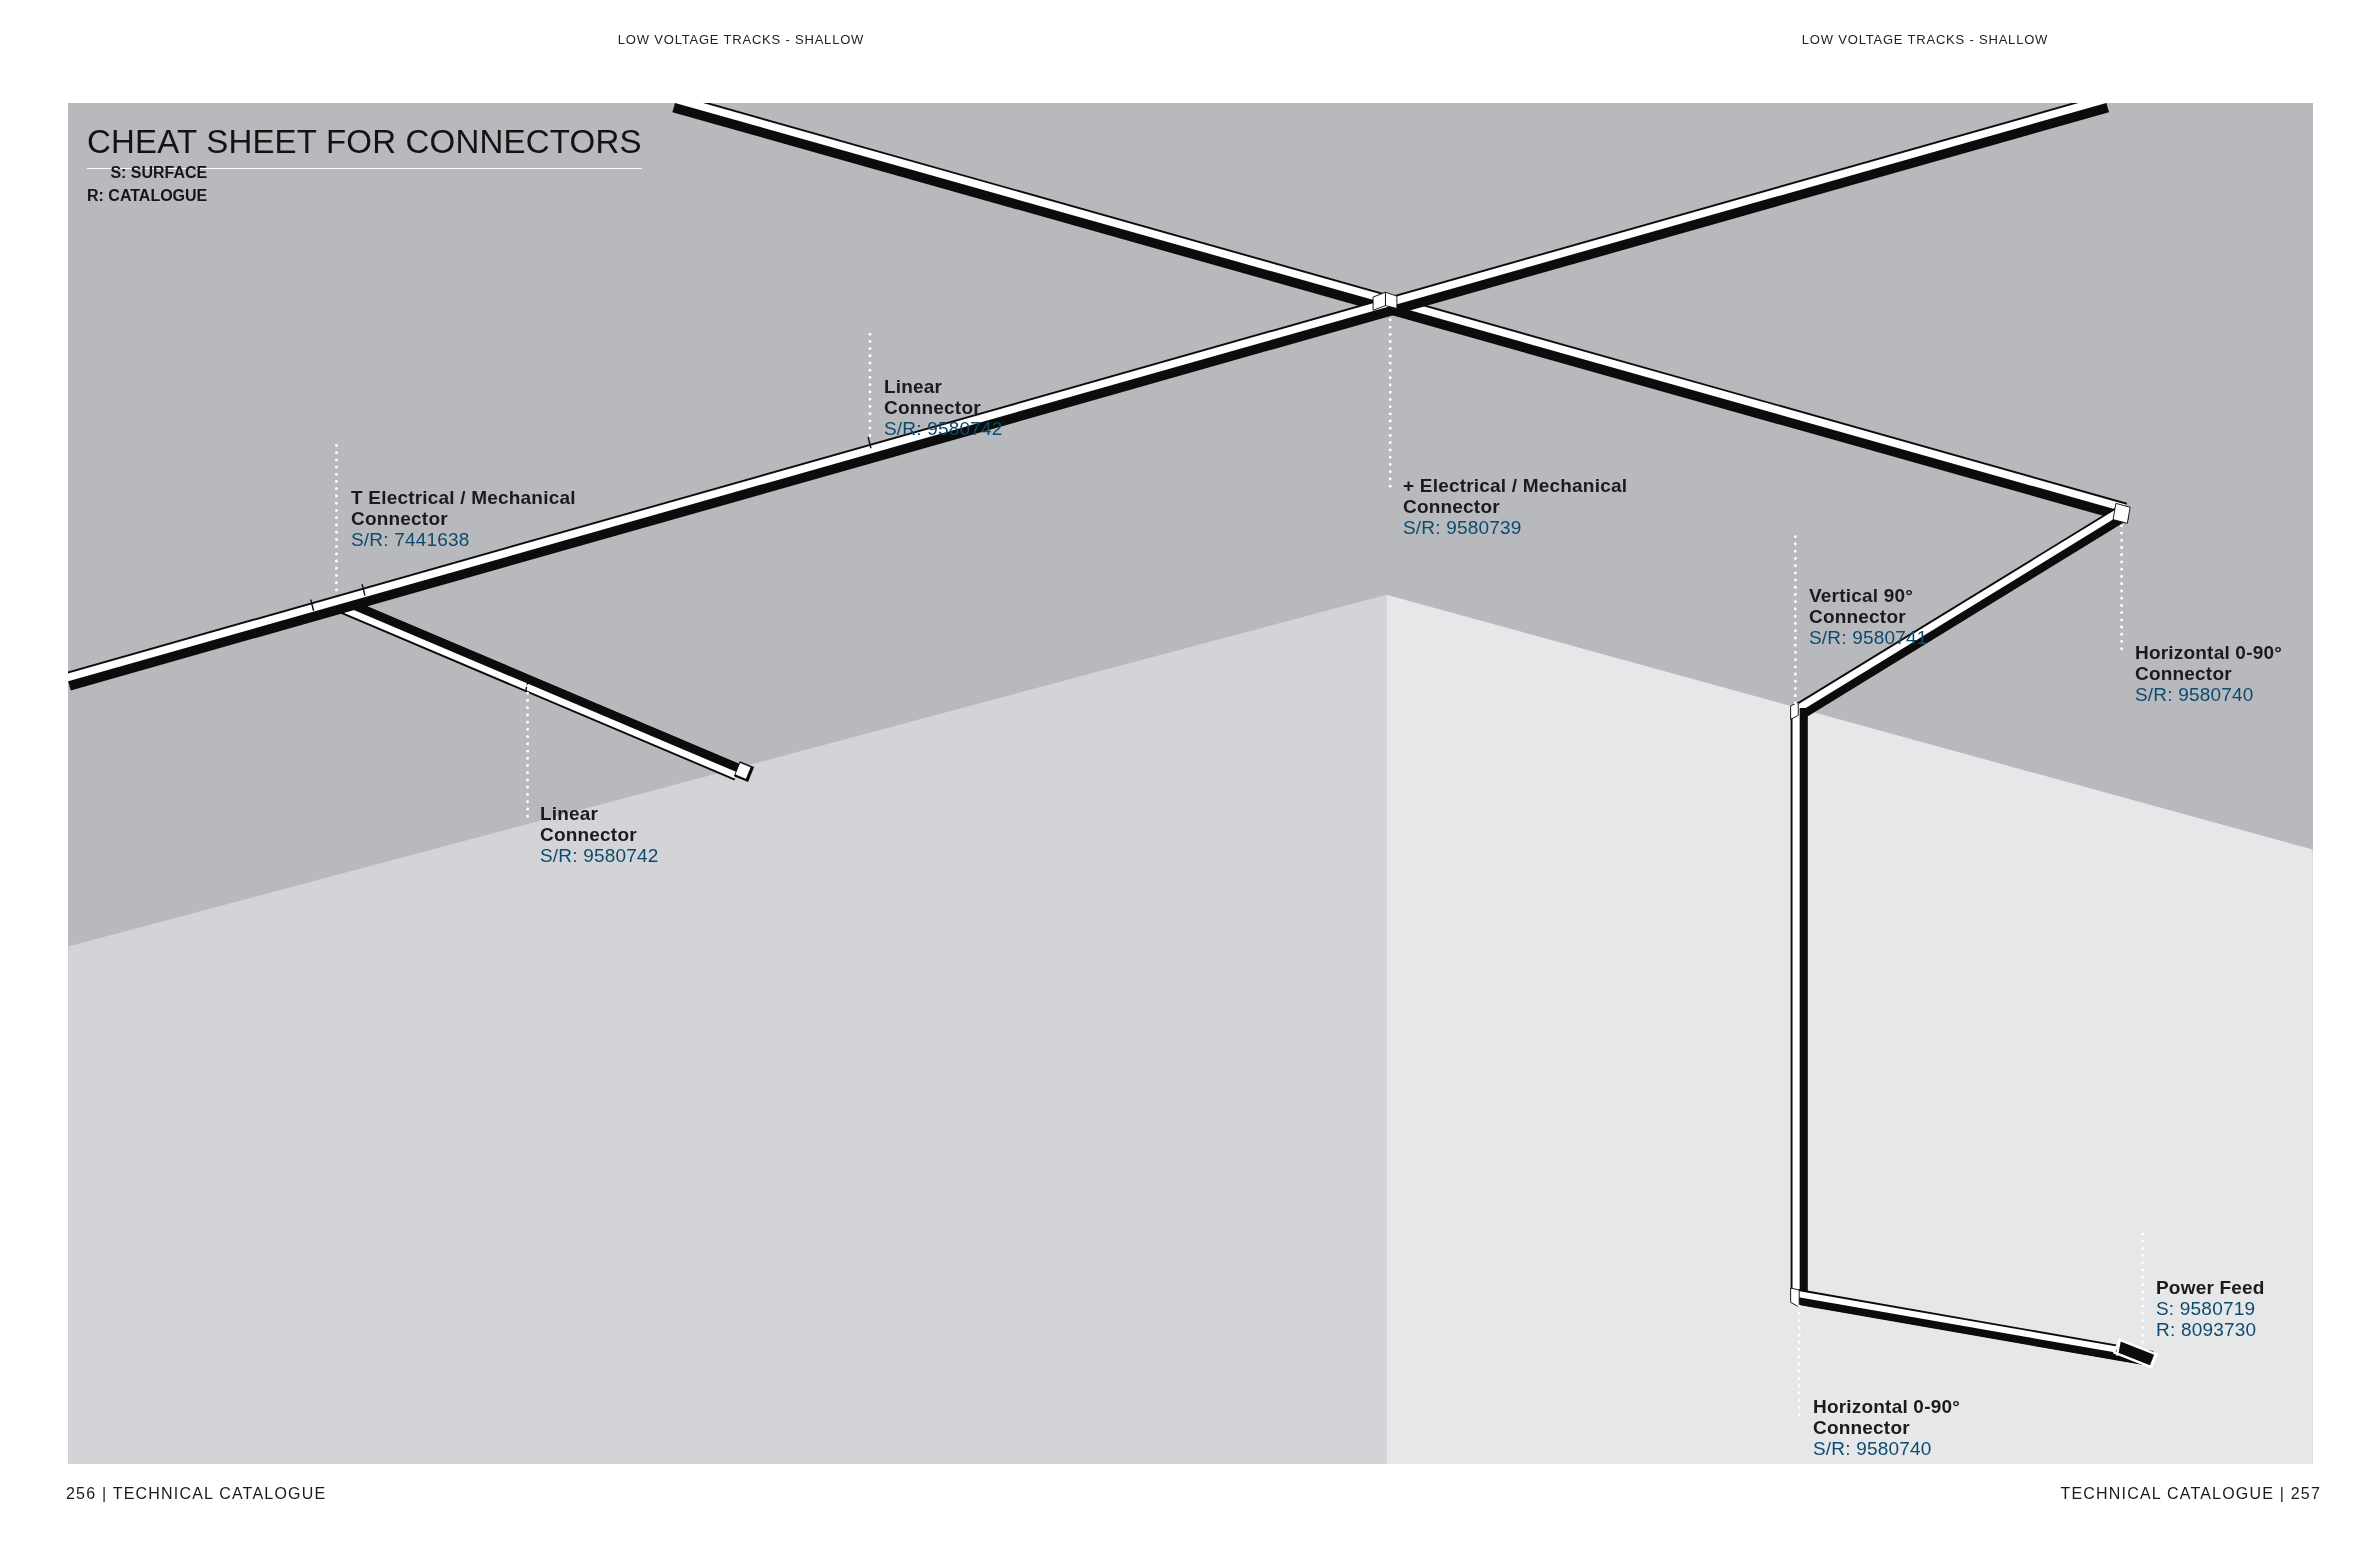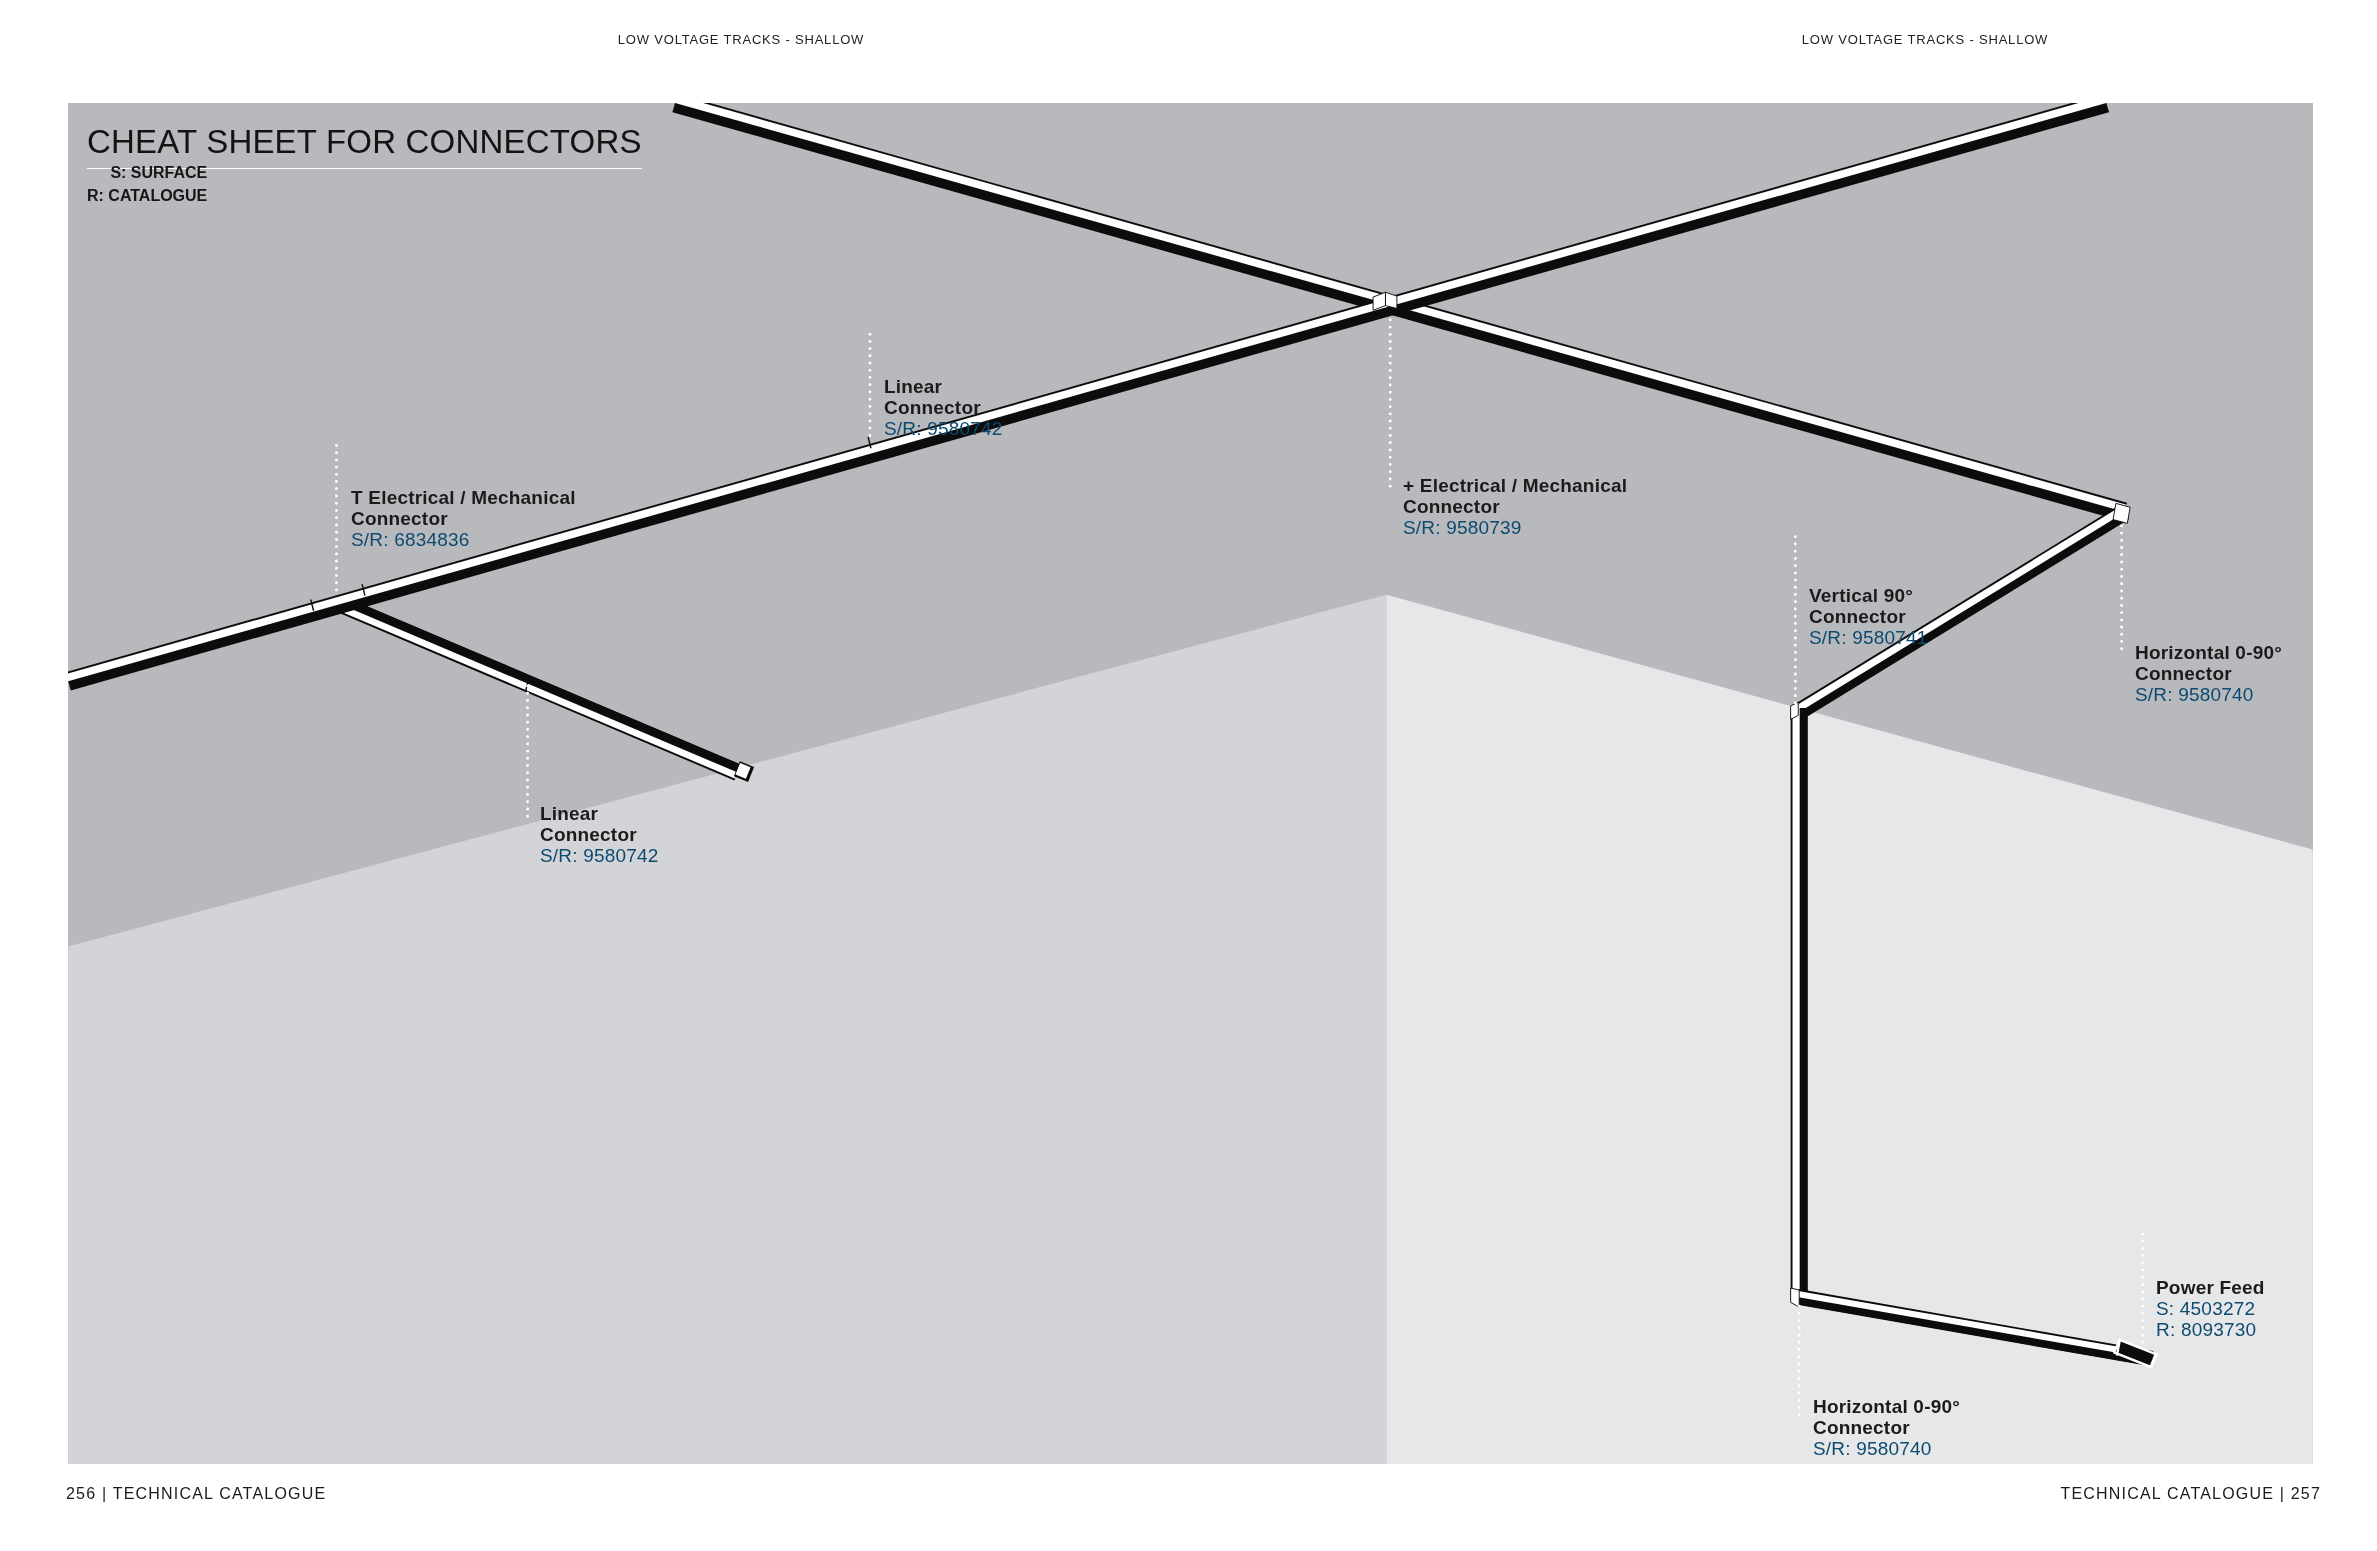--- a/index.html
+++ b/index.html
@@ -119,21 +119,21 @@
   <h1>CHEAT SHEET FOR CONNECTORS</h1>
 </div>
 <div class="legend">
   <div>S: SURFACE</div>
   <div>R: CATALOGUE</div>
 </div>
 
 <div class="lbl" style="left:351px;top:443px">
   <div class="nm">T Electrical / Mechanical</div>
   <div class="nm">Connector</div>
-  <div class="cd">S/R: 6834836</div>
+  <div class="cd">S/R: 7441638</div>
 </div>
 
 <div class="lbl" style="left:884px;top:332px">
   <div class="nm">Linear</div>
   <div class="nm">Connector</div>
   <div class="cd">S/R: 9580742</div>
 </div>
 
 <div class="lbl" style="left:1403px;top:431px">
   <div class="nm">+ Electrical / Mechanical</div>
@@ -154,21 +154,21 @@
 </div>
 
 <div class="lbl" style="left:540px;top:759px">
   <div class="nm">Linear</div>
   <div class="nm">Connector</div>
   <div class="cd">S/R: 9580742</div>
 </div>
 
 <div class="lbl" style="left:2156px;top:1233px">
   <div class="nm">Power Feed</div>
-  <div class="cd">S: 4503272</div>
+  <div class="cd">S: 9580719</div>
   <div class="cd">R: 8093730</div>
 </div>
 
 <div class="lbl" style="left:1813px;top:1352px">
   <div class="nm">Horizontal 0-90°</div>
   <div class="nm">Connector</div>
   <div class="cd">S/R: 9580740</div>
 </div>
 
 <div class="footer" style="left:66px">256 | TECHNICAL CATALOGUE</div>

